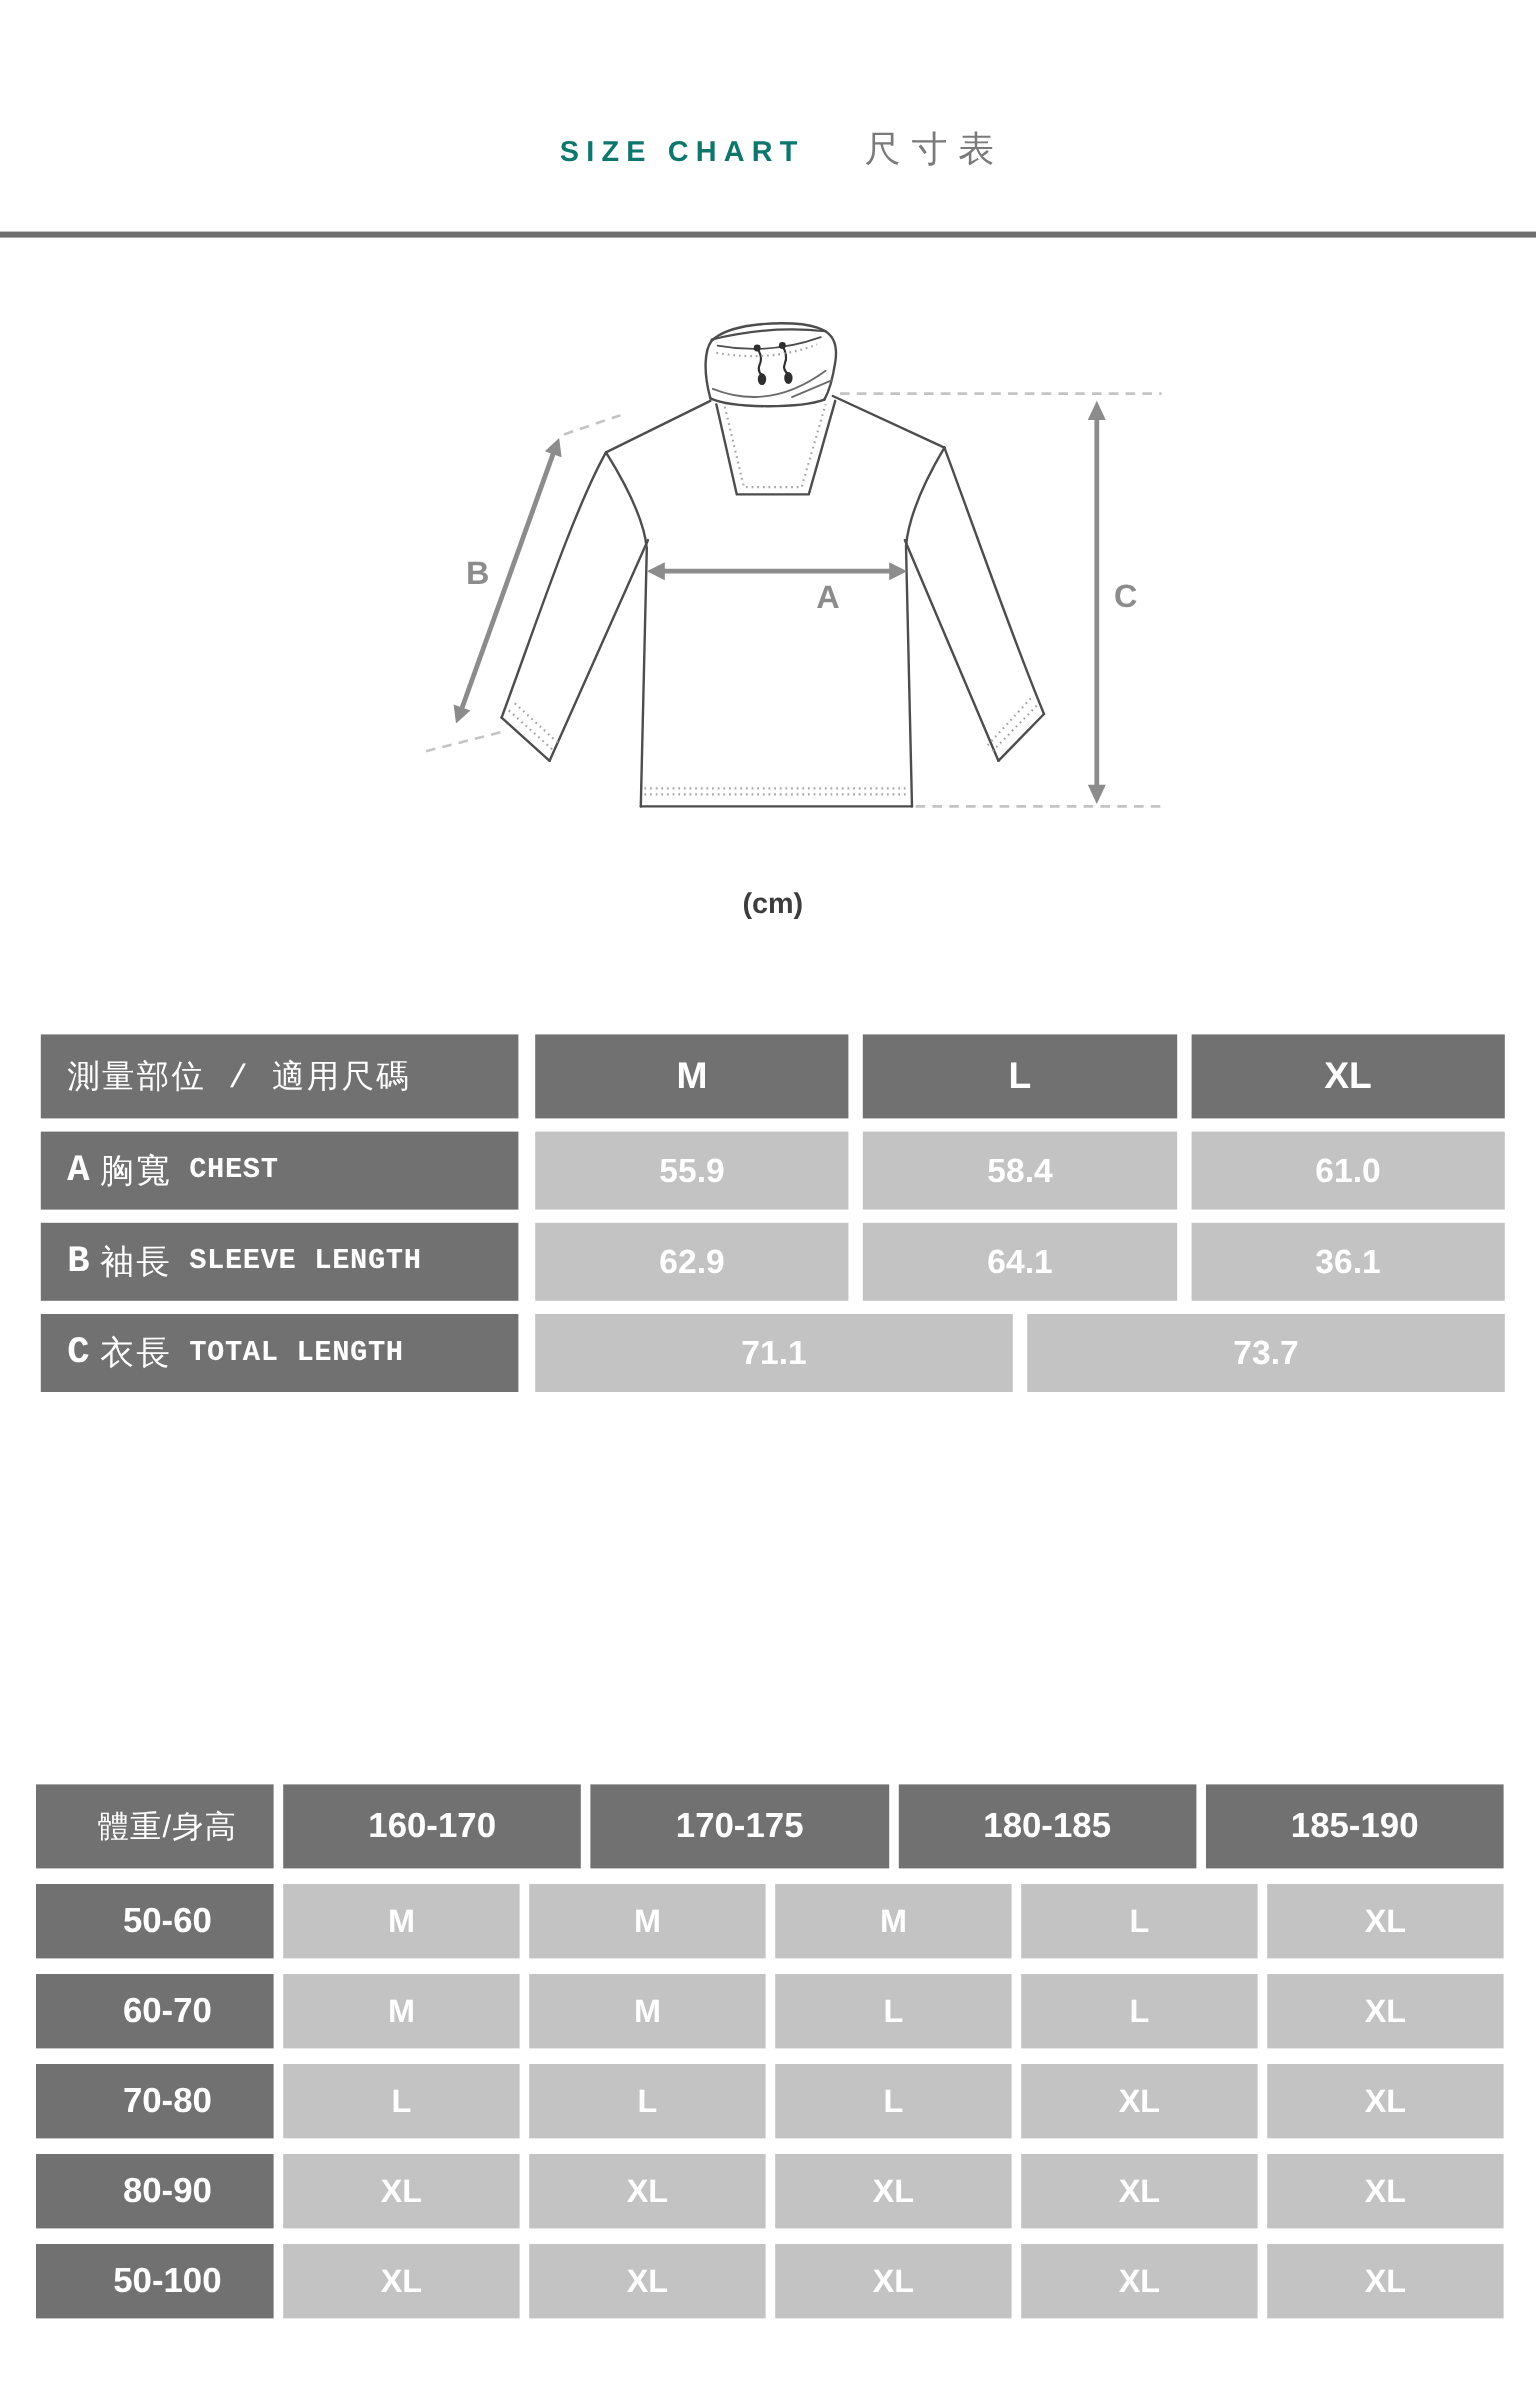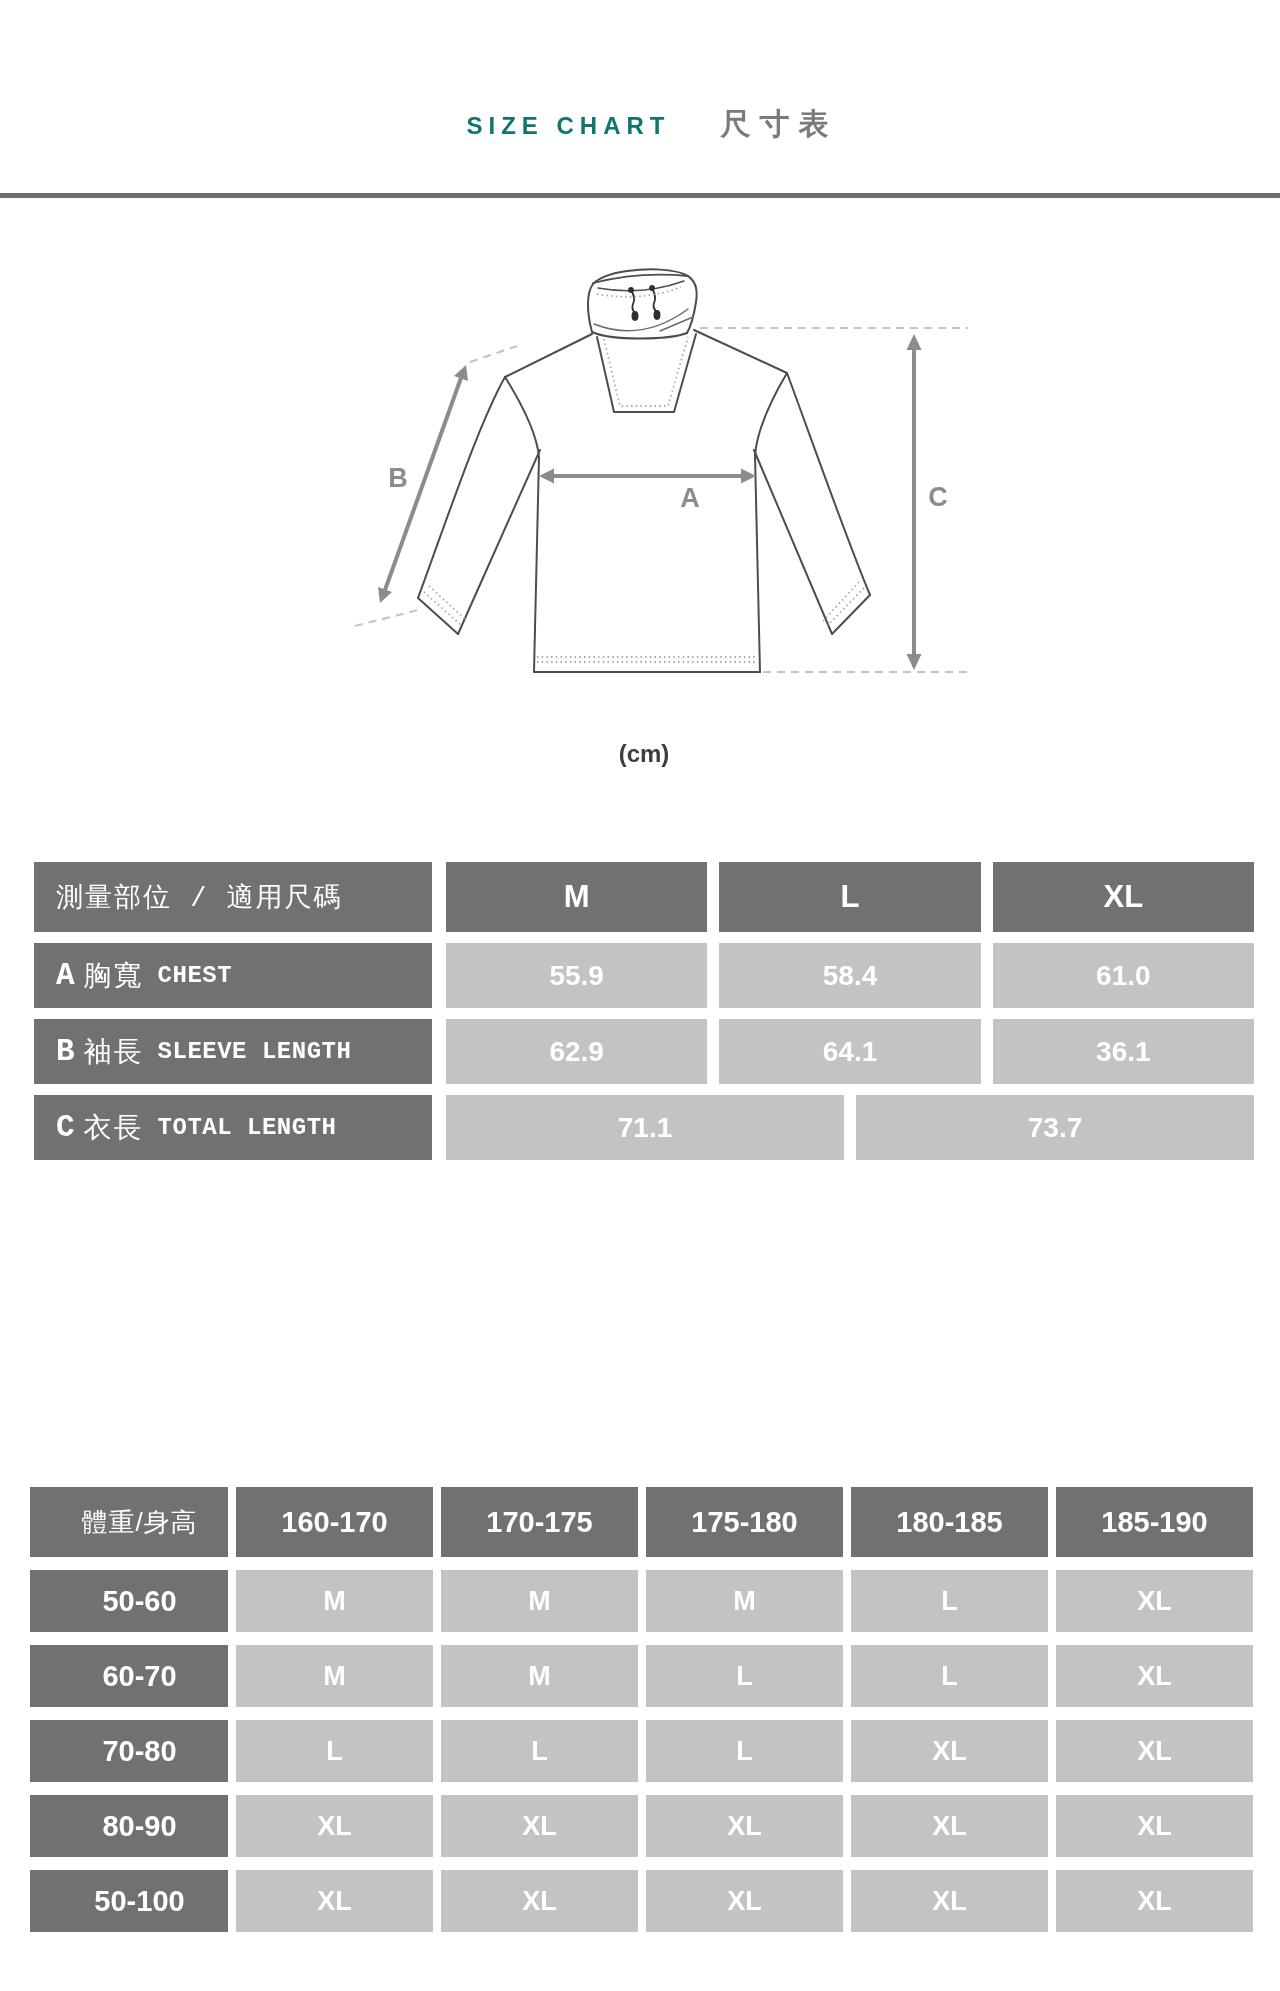--- a/index.html
+++ b/index.html
@@ -11,21 +11,21 @@
   .title-wrap{
     position:absolute;left:0;top:104px;width:1280px;
     display:flex;justify-content:center;align-items:baseline;gap:50px;
     padding-left:24px;box-sizing:border-box;
   }
   .title-en{
     font-size:24px;font-weight:bold;letter-spacing:6px;color:#0f766e;
     font-stretch:condensed;
   }
   .title-zh{
-    font-size:30px;font-weight:bold;letter-spacing:9px;color:#7a7a7a;
+    font-size:30px;font-weight:normal;letter-spacing:9px;color:#7a7a7a;
   }
   .divider{
     position:absolute;left:0;top:193px;width:1280px;height:5px;background:#6e6e6e;
   }
   
   .diagram-svg{position:absolute;left:0;top:195px;width:1280px;height:600px;}
   .cm-note{
     position:absolute;left:594px;top:740px;width:100px;text-align:center;
     font-size:24px;font-weight:bold;color:#3d3d3d;
   }
@@ -194,21 +194,20 @@
       <div class="cell light t1-val t1-num cond">73.7</div>
     </div>
   </div>
 </div>
 
 <div class="tbl t2">
   <div class="trow t2-header">
     <div class="cell dark t2-label t2-corner">體重/身高</div>
     <div class="cell dark t2-col t2-range cond">160-170</div>
     <div class="cell dark t2-col t2-range cond">170-175</div>
-    <div class="cell dark t2-col t2-range cond">175-180</div>
     <div class="cell dark t2-col t2-range cond">180-185</div>
     <div class="cell dark t2-col t2-range cond">185-190</div>
   </div>
   <div class="t2-body">
     <div class="trow">
       <div class="cell dark t2-label t2-weight cond">50-60</div>
       <div class="cell light t2-col t2-size cond">M</div>
       <div class="cell light t2-col t2-size cond">M</div>
       <div class="cell light t2-col t2-size cond">M</div>
       <div class="cell light t2-col t2-size cond">L</div>

